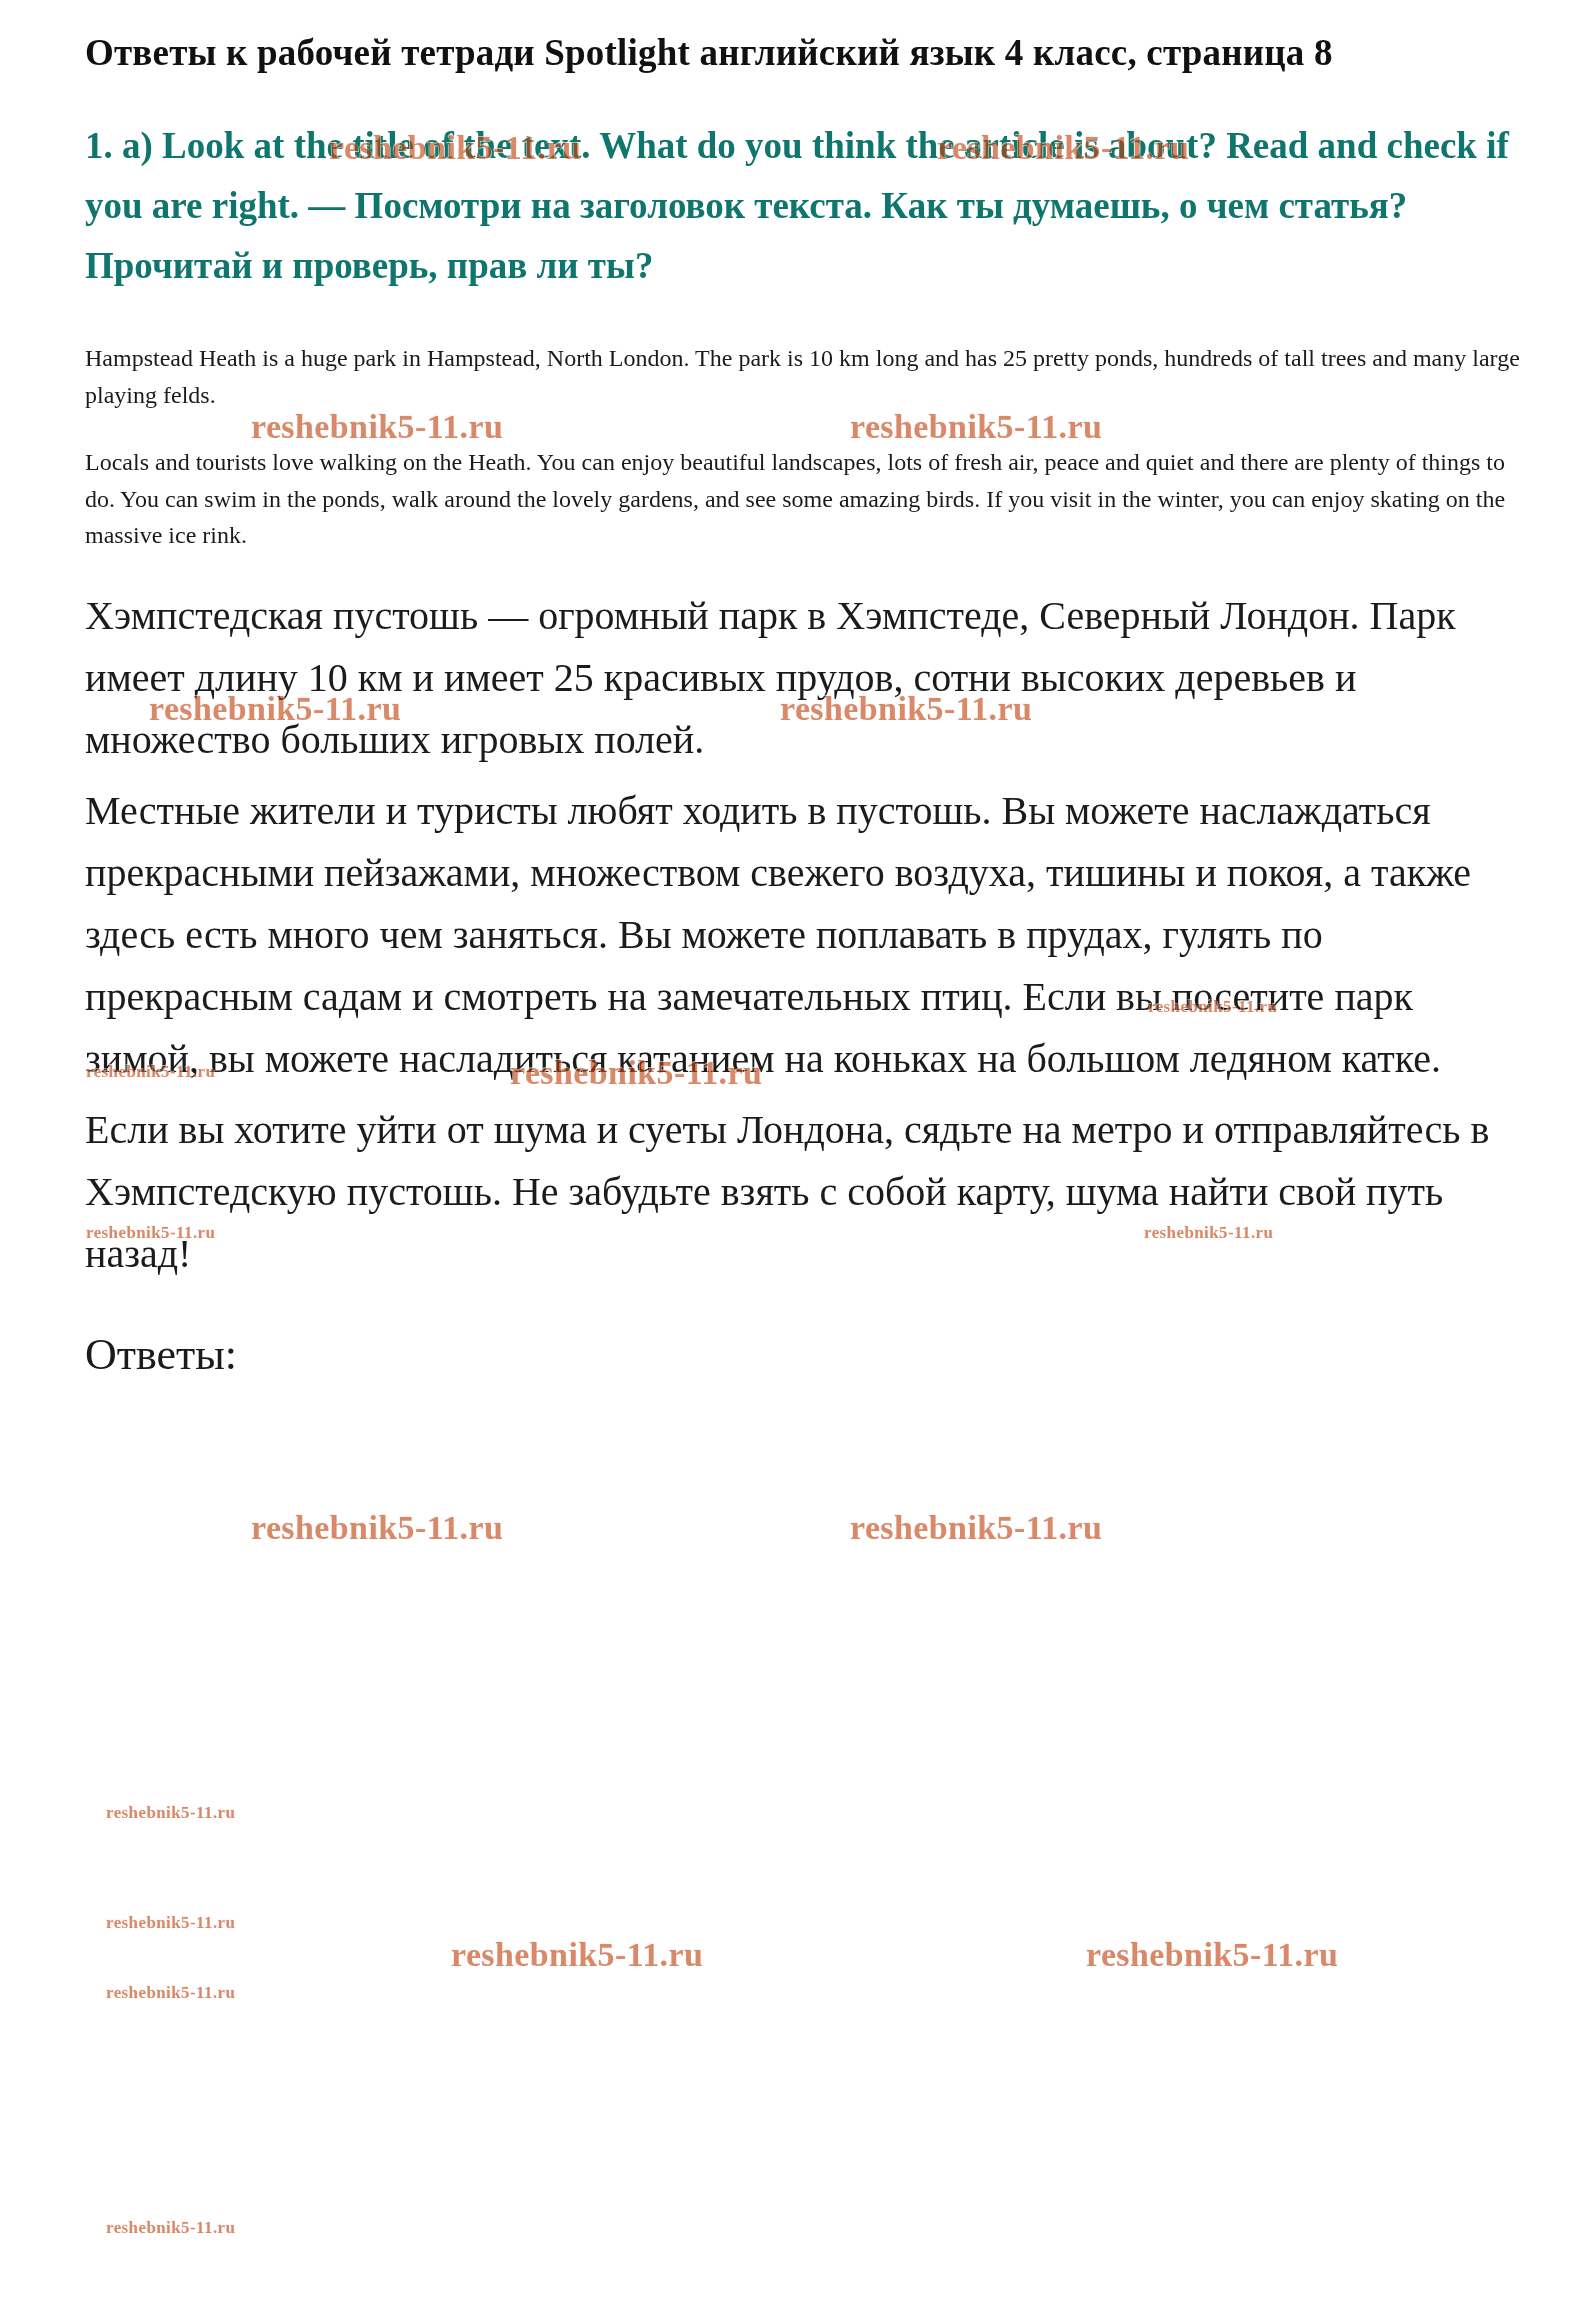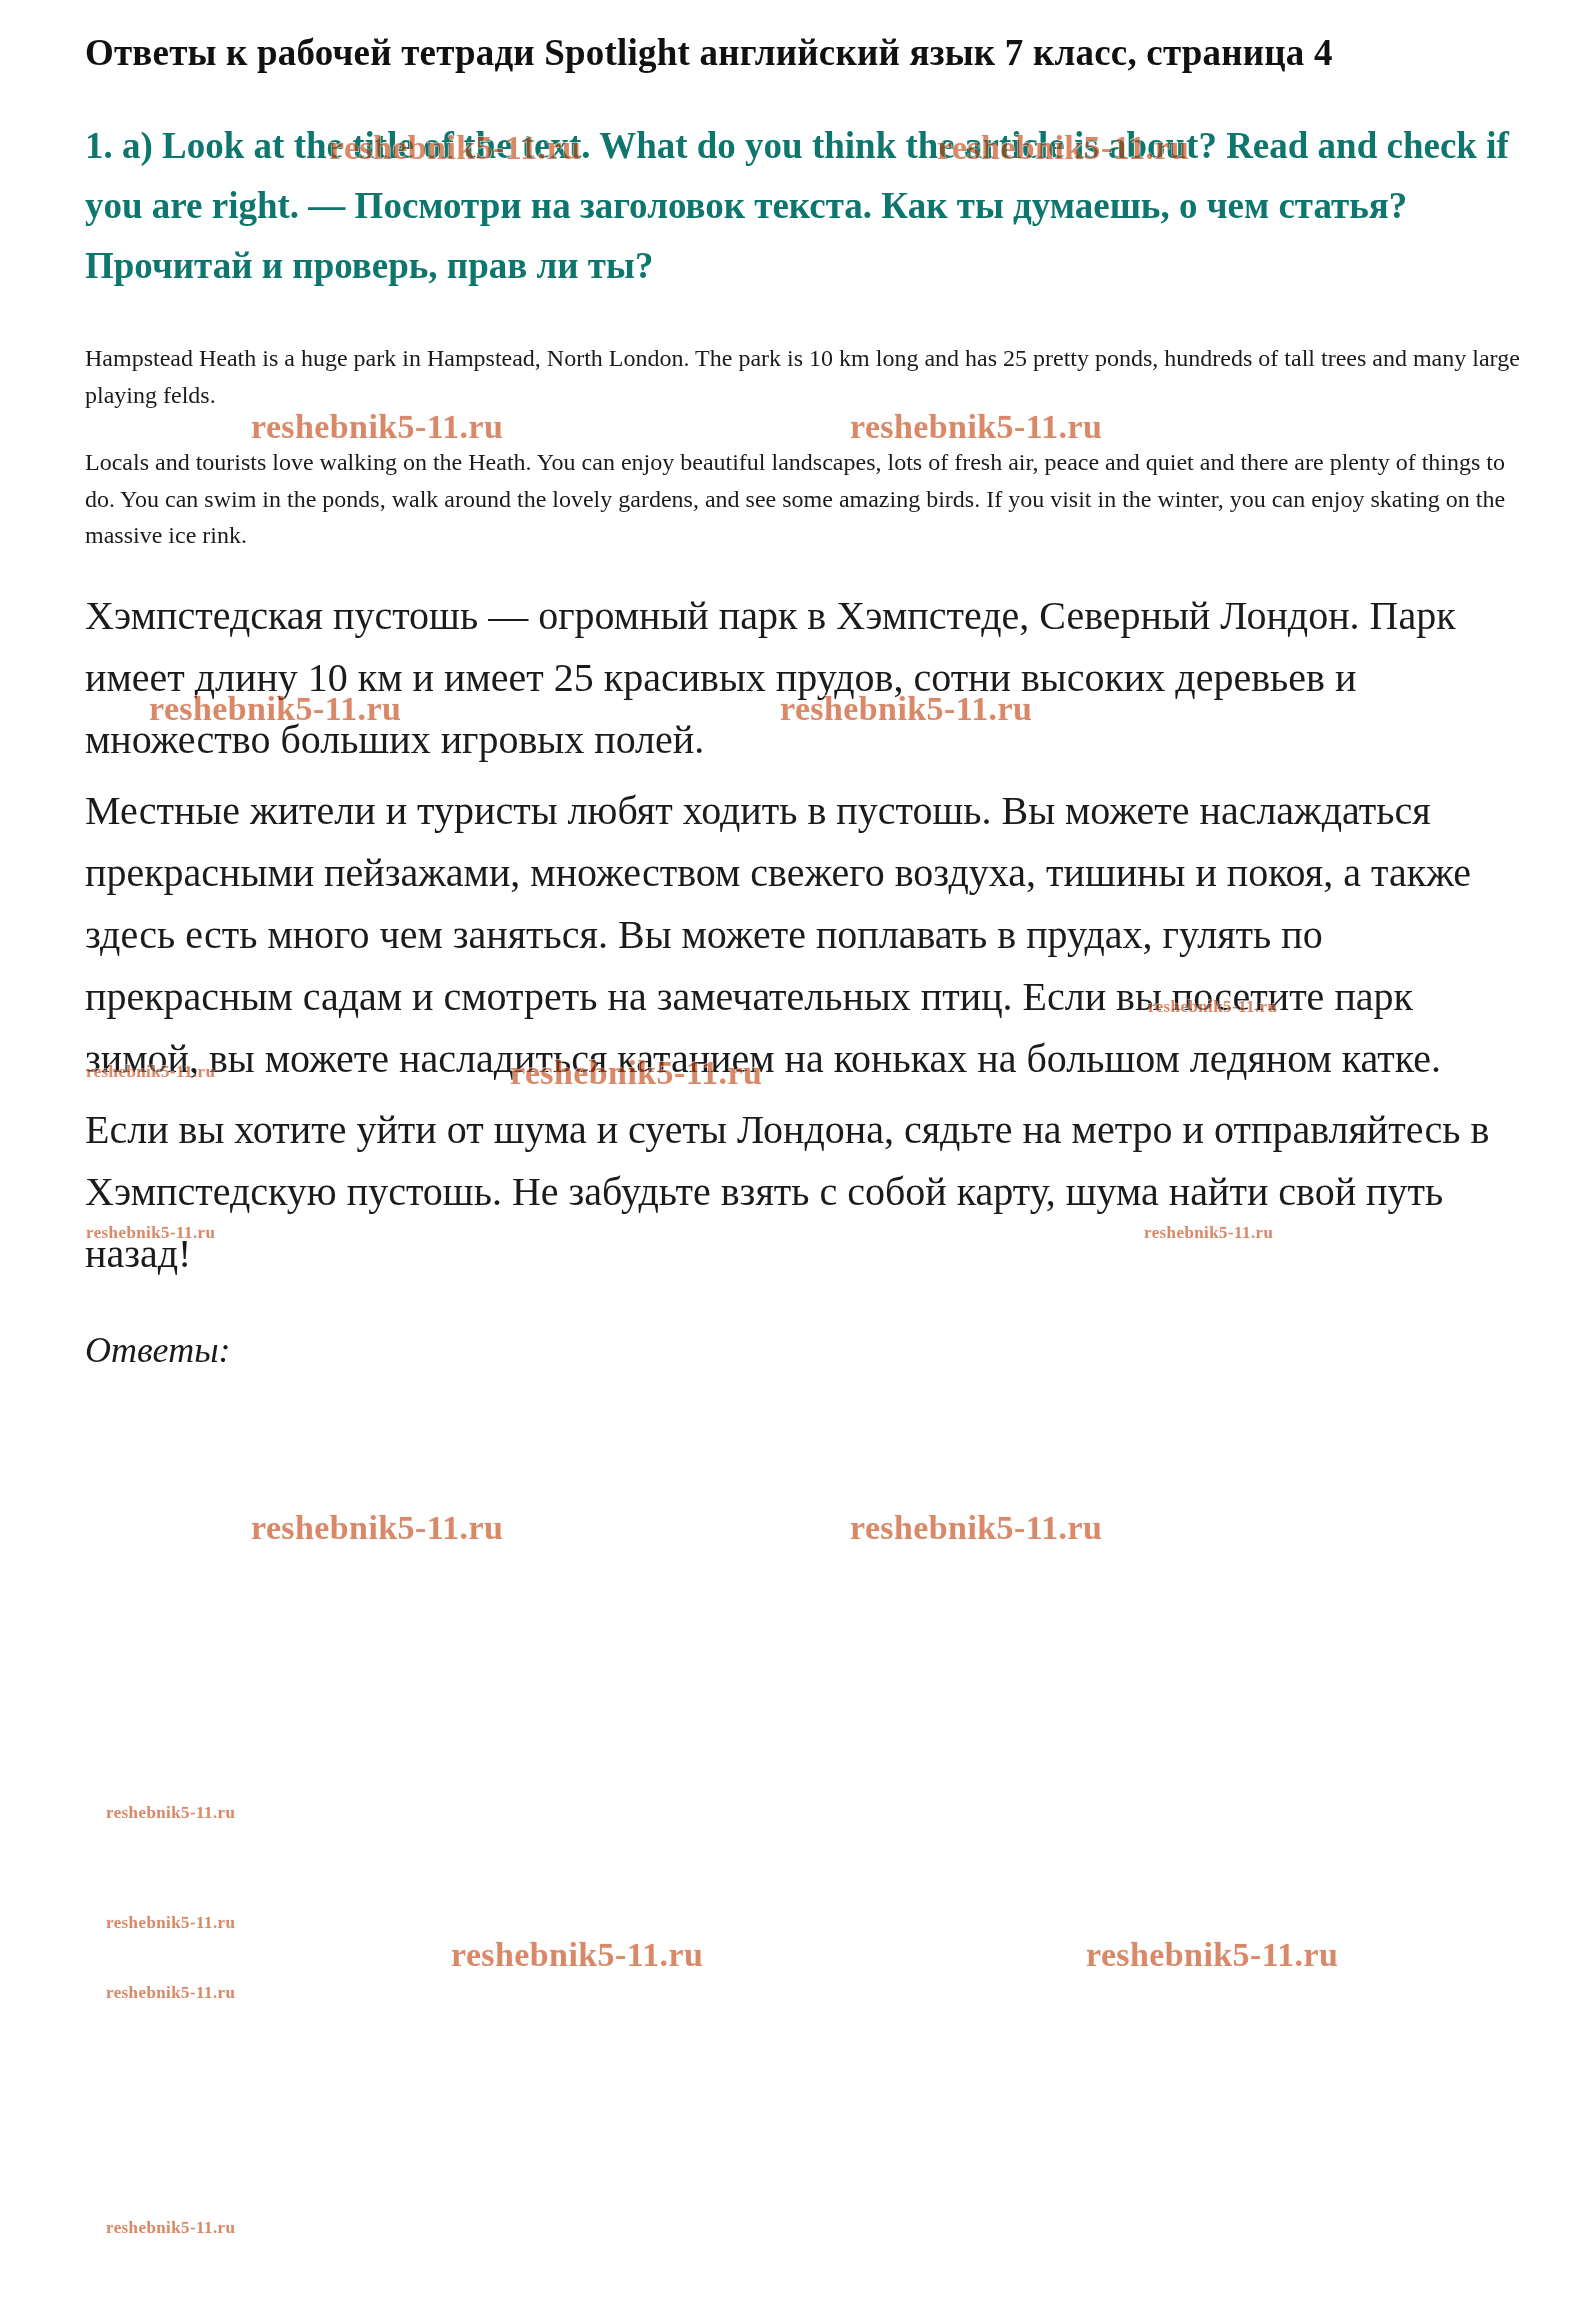--- a/index.html
+++ b/index.html
@@ -53,22 +53,21 @@
     font-size: 40px;
     line-height: 1.55;
   }
   .para.first-en {
     margin-top: 45px;
   }
   .para.tight {
     margin-top: 9px;
   }
   .answers-label {
-    font-style: italic;
-    font-size: 36px;
+    font-size: 44px;
     margin: 44px 0 0 0;
   }
   
   .wm {
     position: absolute;
     z-index: 3;
     font-family: "Liberation Serif", serif;
     font-weight: bold;
     color: #c2410c;
     opacity: 0.62;
@@ -81,21 +80,21 @@
   .wm.big { font-size: 34px; }
   .wm.small { font-size: 17px; }
 </style>
 </head>
 <body>
 
 <div class="page">
 
   <div class="content">
 
-    <h1 class="doc-title">Ответы к рабочей тетради Spotlight английский язык 7 класс, страница 4</h1>
+    <h1 class="doc-title">Ответы к рабочей тетради Spotlight английский язык 4 класс, страница 8</h1>
 
     <p class="task">1. a) Look at the title of the text. What do you think the article is about? Read and check if you are right. — Посмотри на заголовок текста. Как ты думаешь, о чем статья? Прочитай и проверь, прав ли ты?</p>
 
     <p class="para first-en">Hampstead Heath is a huge park in Hampstead, North London. The park is 10 km long and has 25 pretty ponds, hundreds of tall trees and many large playing felds.</p>
 
     <p class="para">Locals and tourists love walking on the Heath. You can enjoy beautiful landscapes, lots of fresh air, peace and quiet and there are plenty of things to do. You can swim in the ponds, walk around the lovely gardens, and see some amazing birds. If you visit in the winter, you can enjoy skating on the massive ice rink.</p>
 
 
     <p class="para ru">Хэмпстедская пустошь — огромный парк в Хэмпстеде, Северный Лондон. Парк имеет длину 10 км и имеет 25 красивых прудов, сотни высоких деревьев и множество больших игровых полей.</p>
 

